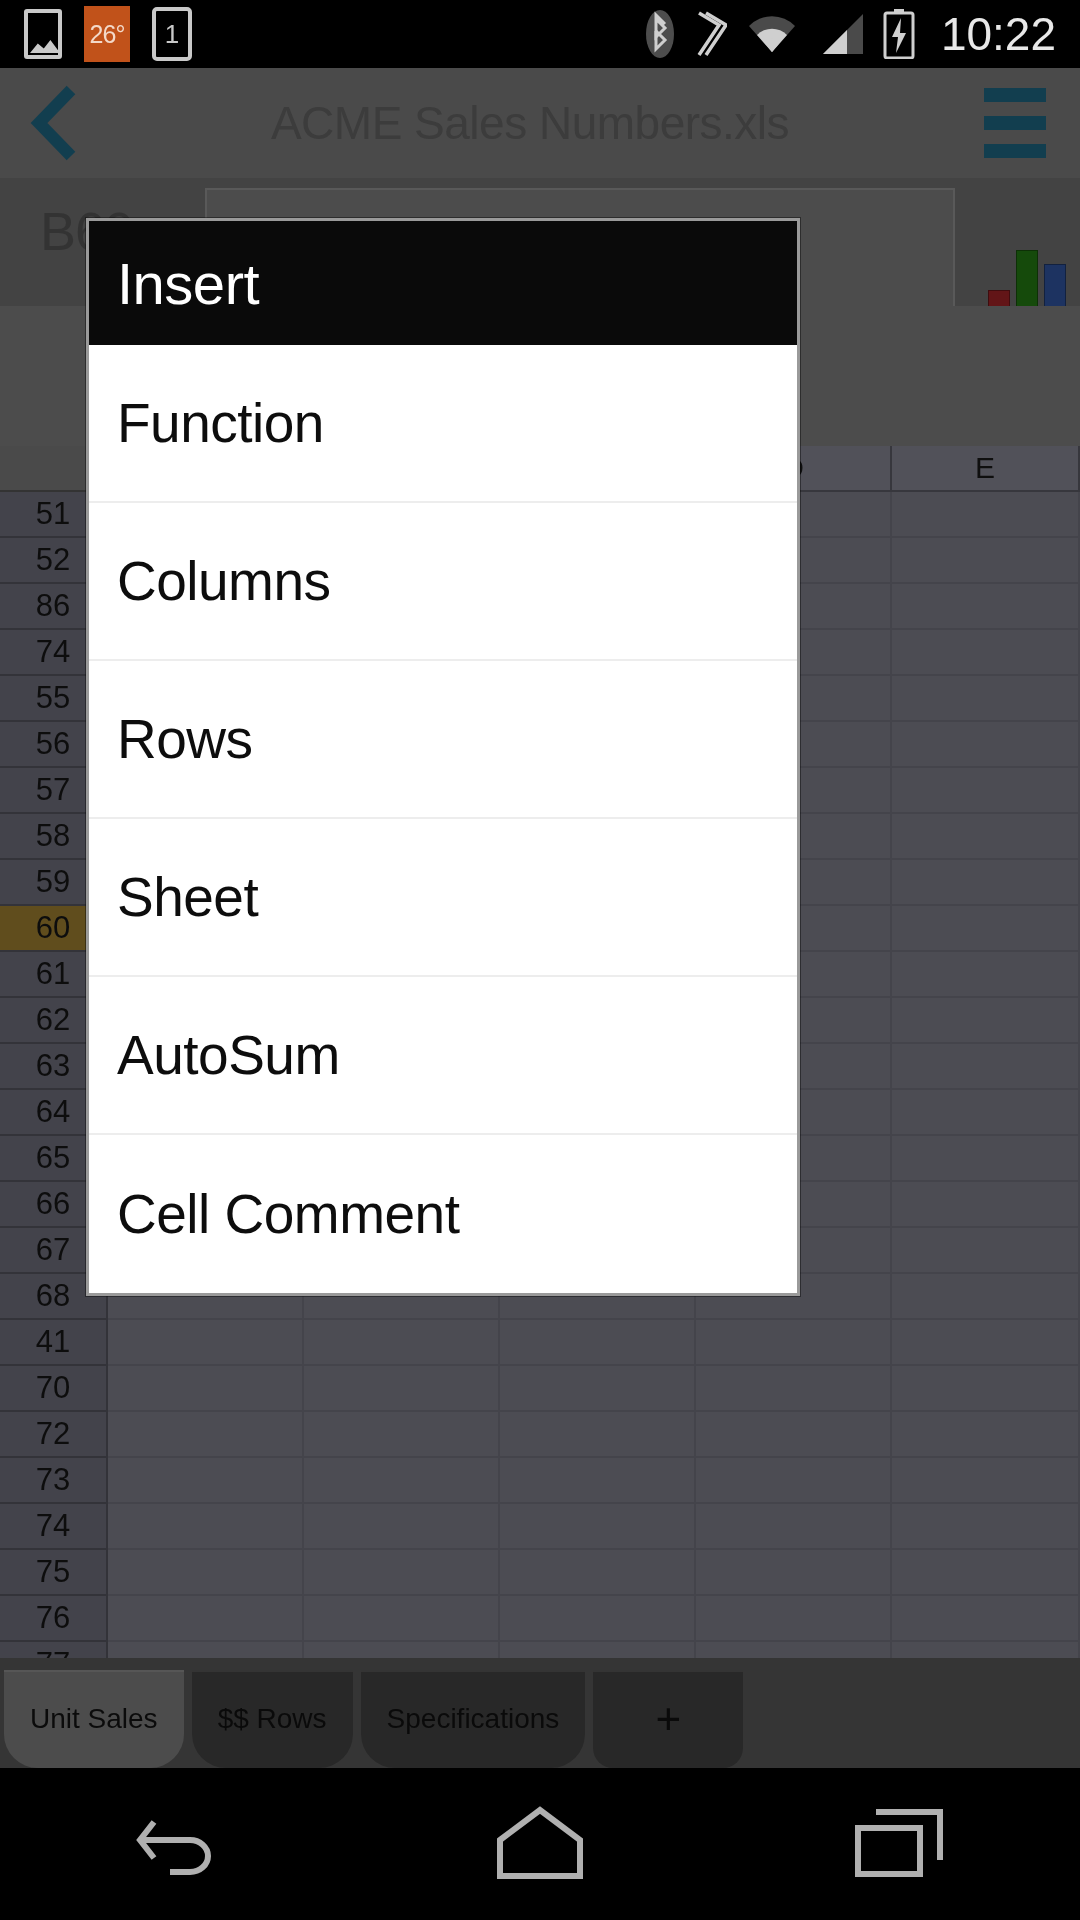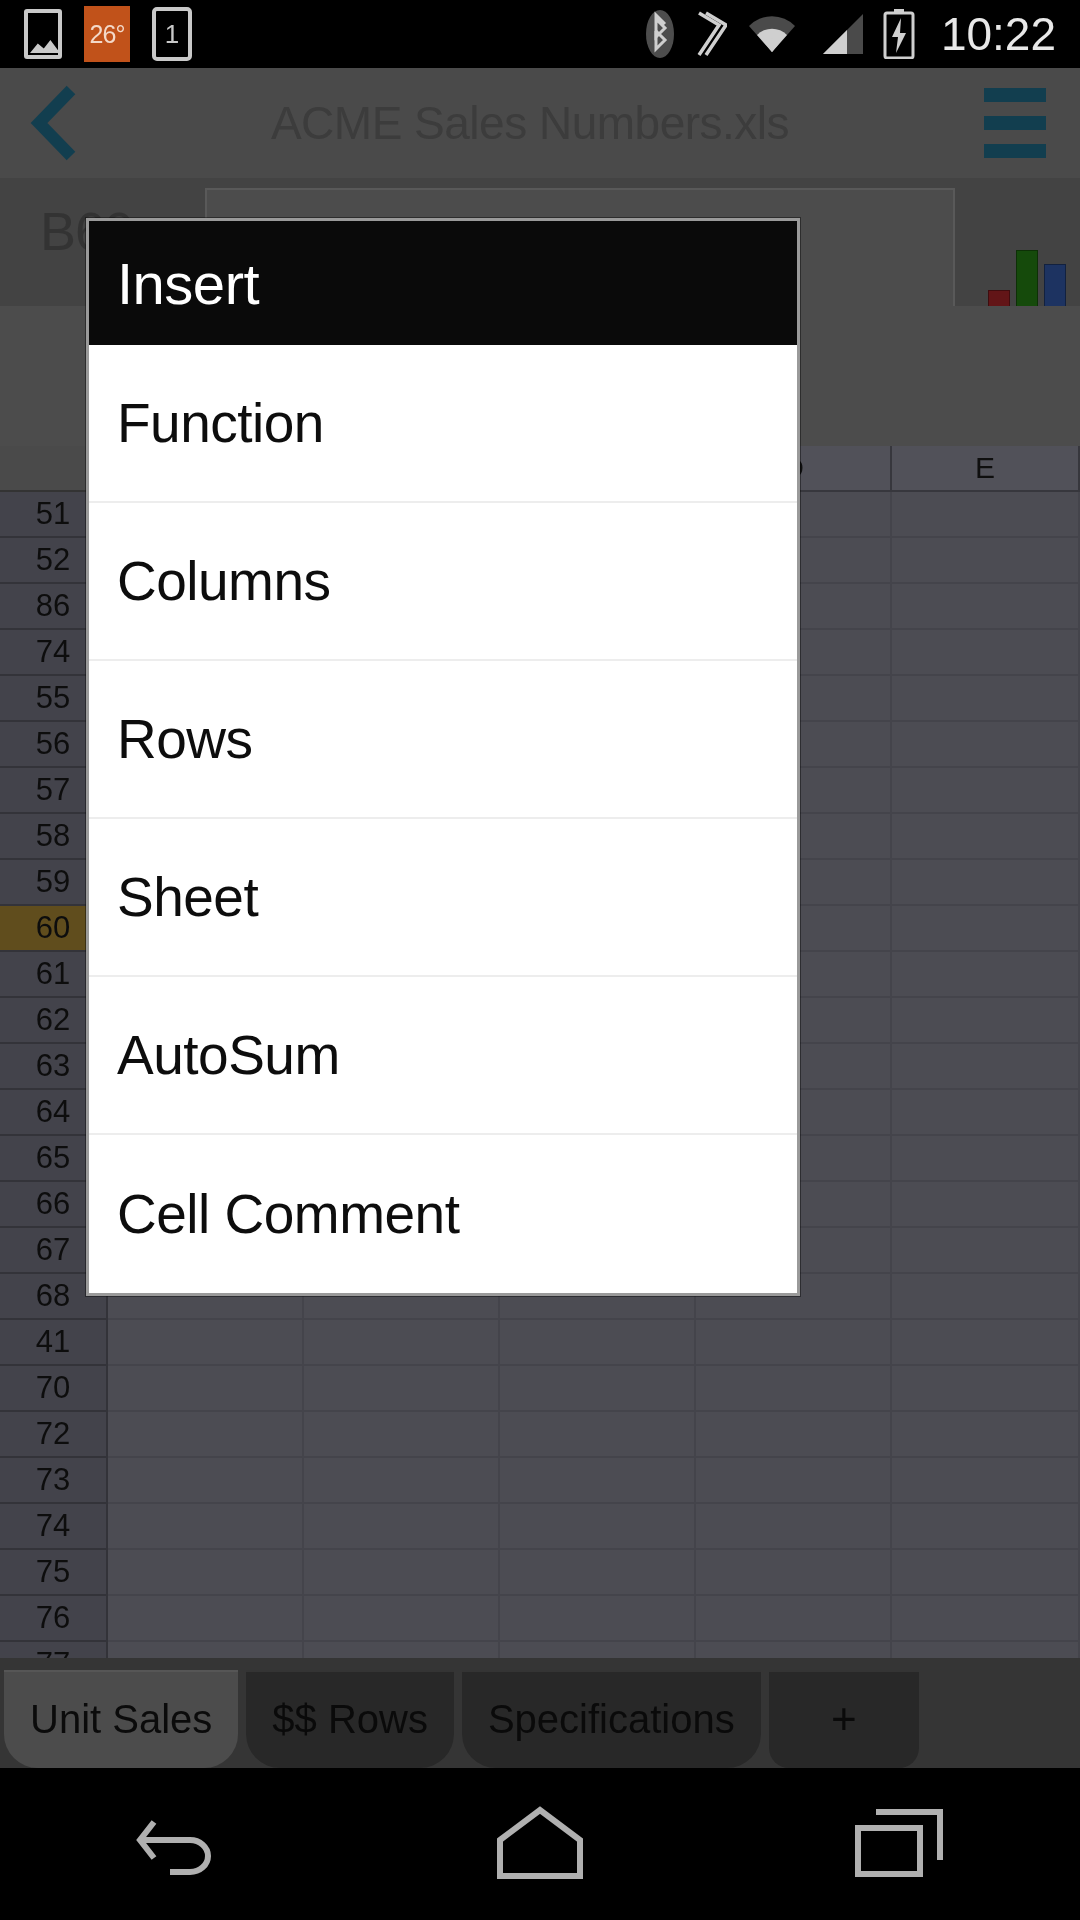--- a/index.html
+++ b/index.html
@@ -64,21 +64,21 @@
     display:flex;align-items:center;justify-content:center;
     border-right:2px solid #4a4a52;border-bottom:2px solid #4a4a52;}
   .row.sel .rowhdr{background:#8a6f2a;}
   .cell{height:46px;background:#6e6e78;border-right:2px solid #62626c;
     border-bottom:2px solid #62626c;}
 
   
   .tabbar{position:absolute;left:0;bottom:0;width:1080px;height:110px;background:#4d4d4d;
     display:flex;align-items:flex-end;padding-left:4px;}
   .tab{height:98px;background:#3a3a3a;border-radius:0 0 34px 34px;margin-right:8px;
-    display:flex;align-items:center;justify-content:center;color:#0f0f0f;font-size:40px;
+    display:flex;align-items:center;justify-content:center;color:#0f0f0f;font-size:28px;
     padding:0 26px;box-shadow:inset 0 2px 0 rgba(255,255,255,.09);}
   .tab.active{background:#6e6e6e;color:#111;}
   .tab.plus{padding:0;width:150px;font-size:44px;border-radius:0 0 20px 20px;}
 
   
   .scrim{position:absolute;left:0;top:68px;width:1080px;height:1700px;background:rgba(0,0,0,.30);}
 
   
   .dialog{position:absolute;left:86px;top:218px;width:714px;height:1078px;
     background:#ffffff;border:3px solid #9a9a9a;box-shadow:0 0 0 1px rgba(0,0,0,.4);}

